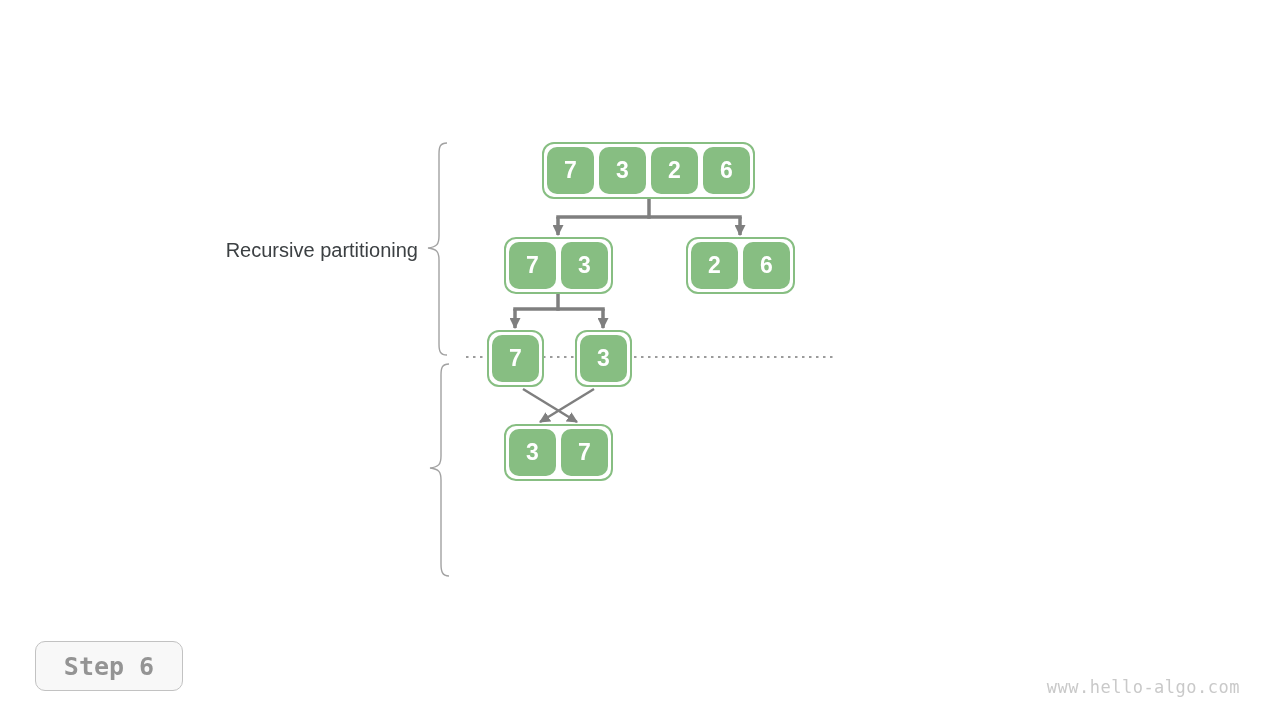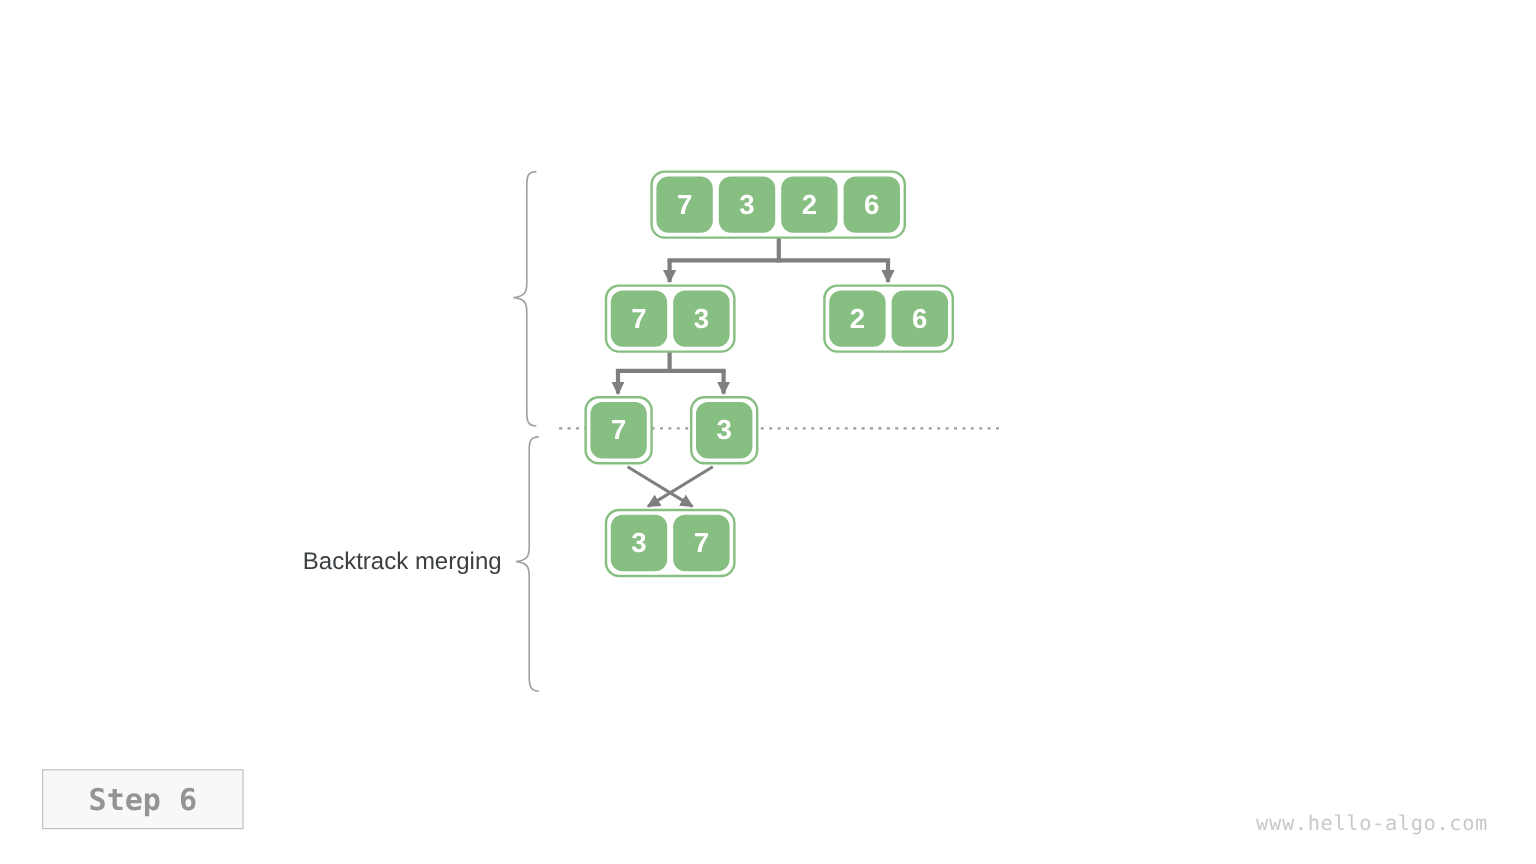--- a/index.html
+++ b/index.html
@@ -55,23 +55,23 @@
     color:var(--label-text,#3c4043);
     font-size:20px;line-height:26px;
     white-space:nowrap;
   }
   .lbl-recursive{right:862px;top:237px;text-align:right;}
   .lbl-backtrack{right:862px;top:455px;text-align:right;}
   .lbl-terminating{left:853px;top:343px;}
   
   .step-badge{
     position:absolute;z-index:2;
-    left:35px;top:641px;width:168px;height:50px;
+    left:35px;top:641px;width:148px;height:50px;
     border:1.5px solid var(--badge-border,#c2c2c2);
-    border-radius:0;
+    border-radius:10px;
     background:var(--badge-bg,#f8f8f8);
     color:var(--badge-text,#949494);
     font-family:"DejaVu Sans Mono","Liberation Mono",monospace;
     font-size:25px;font-weight:bold;
     display:flex;align-items:center;justify-content:center;
   }
   
   .watermark{
     position:absolute;z-index:2;
     right:40px;top:677px;
@@ -144,19 +144,19 @@
 
   <div class="abox box-l3b">
     <div class="cell">3</div>
   </div>
 
   <div class="abox box-merged">
     <div class="cell">3</div>
     <div class="cell">7</div>
   </div>
 
-  <div class="side-label lbl-backtrack">Backtrack merging</div>
+  <div class="side-label lbl-recursive">Recursive partitioning</div>
 
   <div class="step-badge">Step 6</div>
 
   <div class="watermark">www.hello-algo.com</div>
 
 </div>
 
 </body></html>

